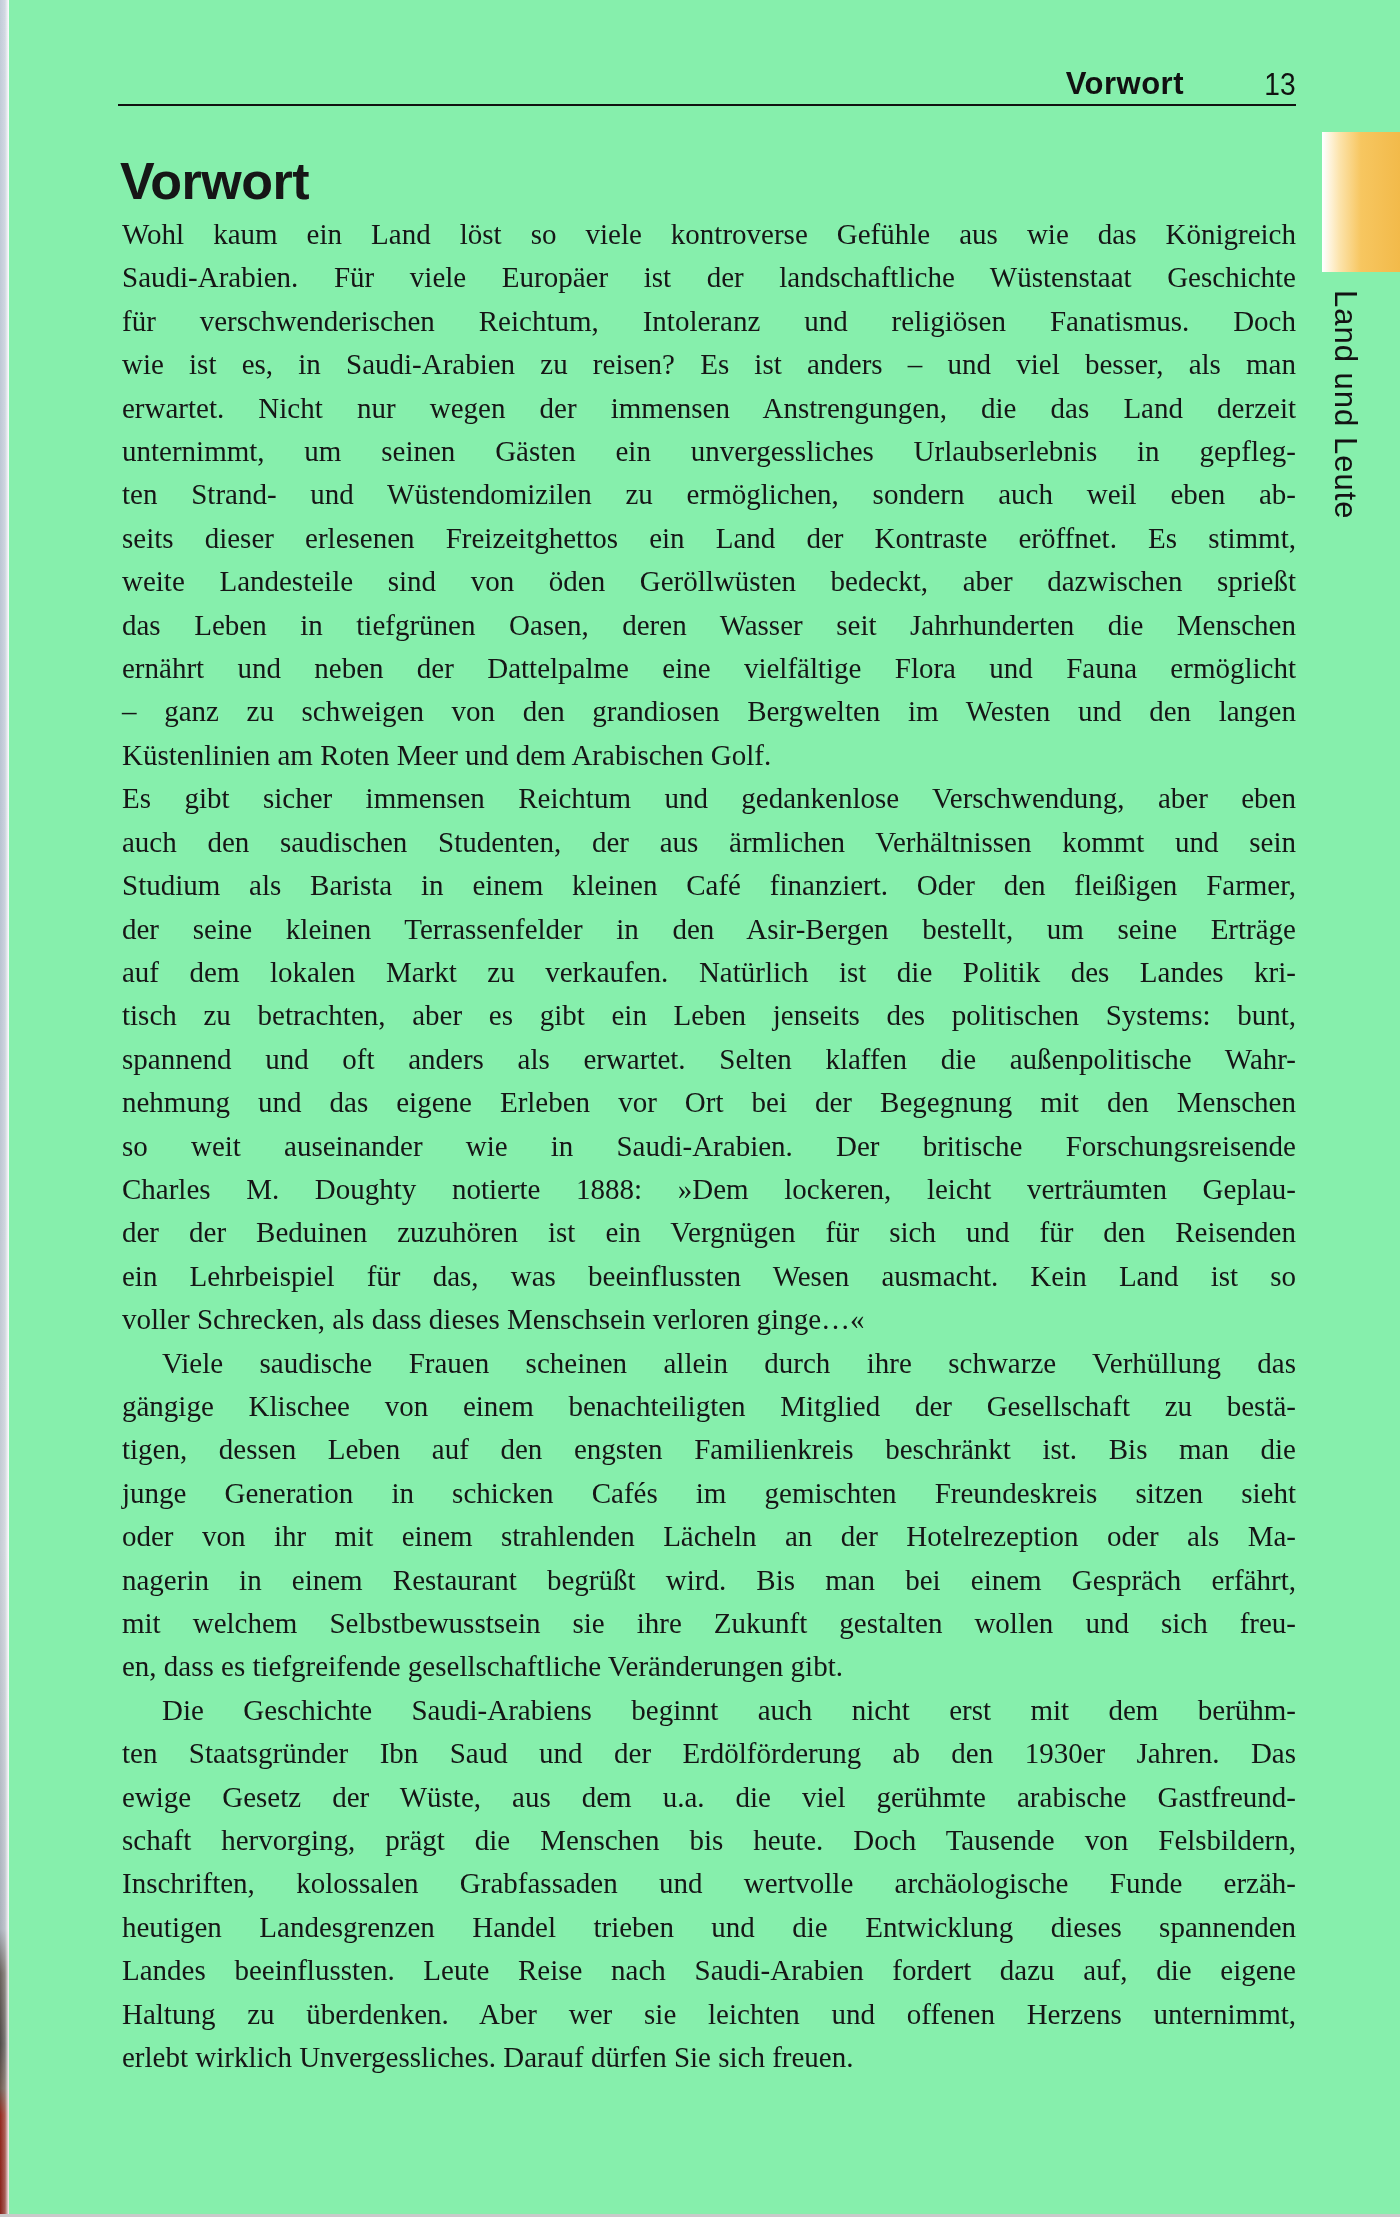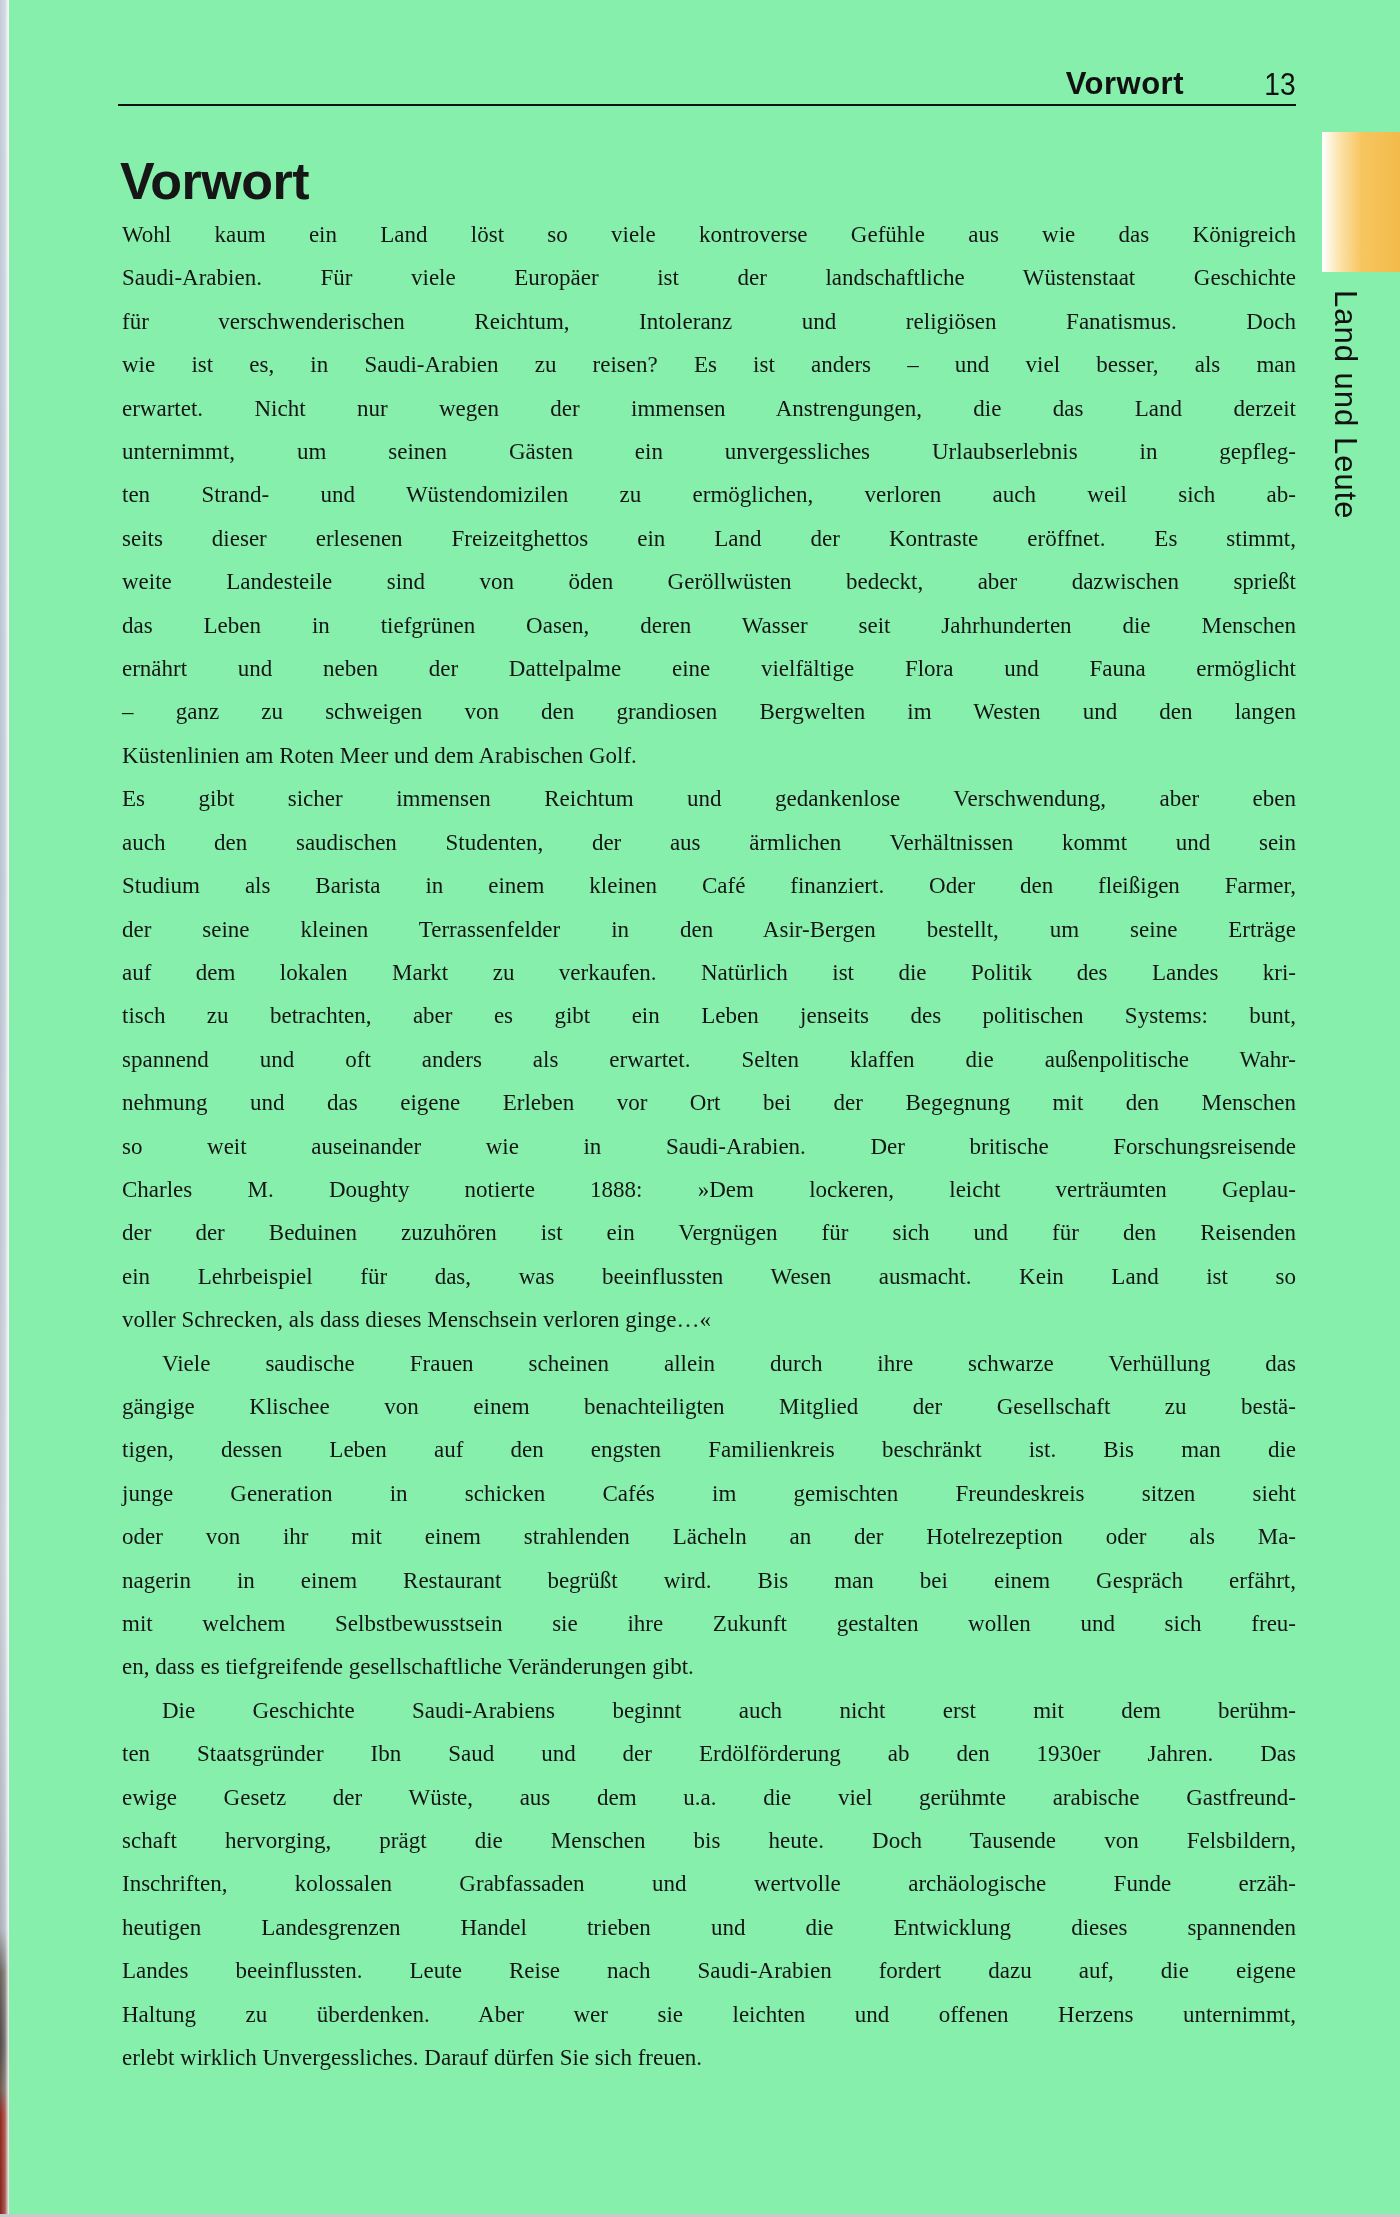--- a/index.html
+++ b/index.html
@@ -87,21 +87,21 @@
     font-weight: 400;
     letter-spacing: 1px;
     color: #131313;
     white-space: nowrap;
   }
   
   #body-text {
     position: absolute;
     left: 122px; top: 213px;
     width: 1174px;
-    font-size: 23px;
+    font-size: 29px;
     line-height: 43.4px;
   }
   #body-text .line {
     text-align: justify;
     text-align-last: left;
     white-space: normal;
   }
   #body-text .line.just { text-align-last: justify; }
   #body-text .line.indent { text-indent: 40px; }
 </style>
@@ -125,21 +125,21 @@
 
   <div id="side-tab-label">Land und Leute</div>
 
   <div id="body-text">
       <div class="line just">Wohl kaum ein Land löst so viele kontroverse Gefühle aus wie das Königreich</div>
       <div class="line just">Saudi-Arabien. Für viele Europäer ist der landschaftliche Wüstenstaat Geschichte</div>
       <div class="line just">für verschwenderischen Reichtum, Intoleranz und religiösen Fanatismus. Doch</div>
       <div class="line just">wie ist es, in Saudi-Arabien zu reisen? Es ist anders – und viel besser, als man</div>
       <div class="line just">erwartet. Nicht nur wegen der immensen Anstrengungen, die das Land derzeit</div>
       <div class="line just">unternimmt, um seinen Gästen ein unvergessliches Urlaubserlebnis in gepfleg-</div>
-      <div class="line just">ten Strand- und Wüstendomizilen zu ermöglichen, verloren auch weil sich ab-</div>
+      <div class="line just">ten Strand- und Wüstendomizilen zu ermöglichen, sondern auch weil eben ab-</div>
       <div class="line just">seits dieser erlesenen Freizeitghettos ein Land der Kontraste eröffnet. Es stimmt,</div>
       <div class="line just">weite Landesteile sind von öden Geröllwüsten bedeckt, aber dazwischen sprießt</div>
       <div class="line just">das Leben in tiefgrünen Oasen, deren Wasser seit Jahrhunderten die Menschen</div>
       <div class="line just">ernährt und neben der Dattelpalme eine vielfältige Flora und Fauna ermöglicht</div>
       <div class="line just">– ganz zu schweigen von den grandiosen Bergwelten im Westen und den langen</div>
       <div class="line">Küstenlinien am Roten Meer und dem Arabischen Golf.</div>
       <div class="line just">Es gibt sicher immensen Reichtum und gedankenlose Verschwendung, aber eben</div>
       <div class="line just">auch den saudischen Studenten, der aus ärmlichen Verhältnissen kommt und sein</div>
       <div class="line just">Studium als Barista in einem kleinen Café finanziert. Oder den fleißigen Farmer,</div>
       <div class="line just">der seine kleinen Terrassenfelder in den Asir-Bergen bestellt, um seine Erträge</div>

